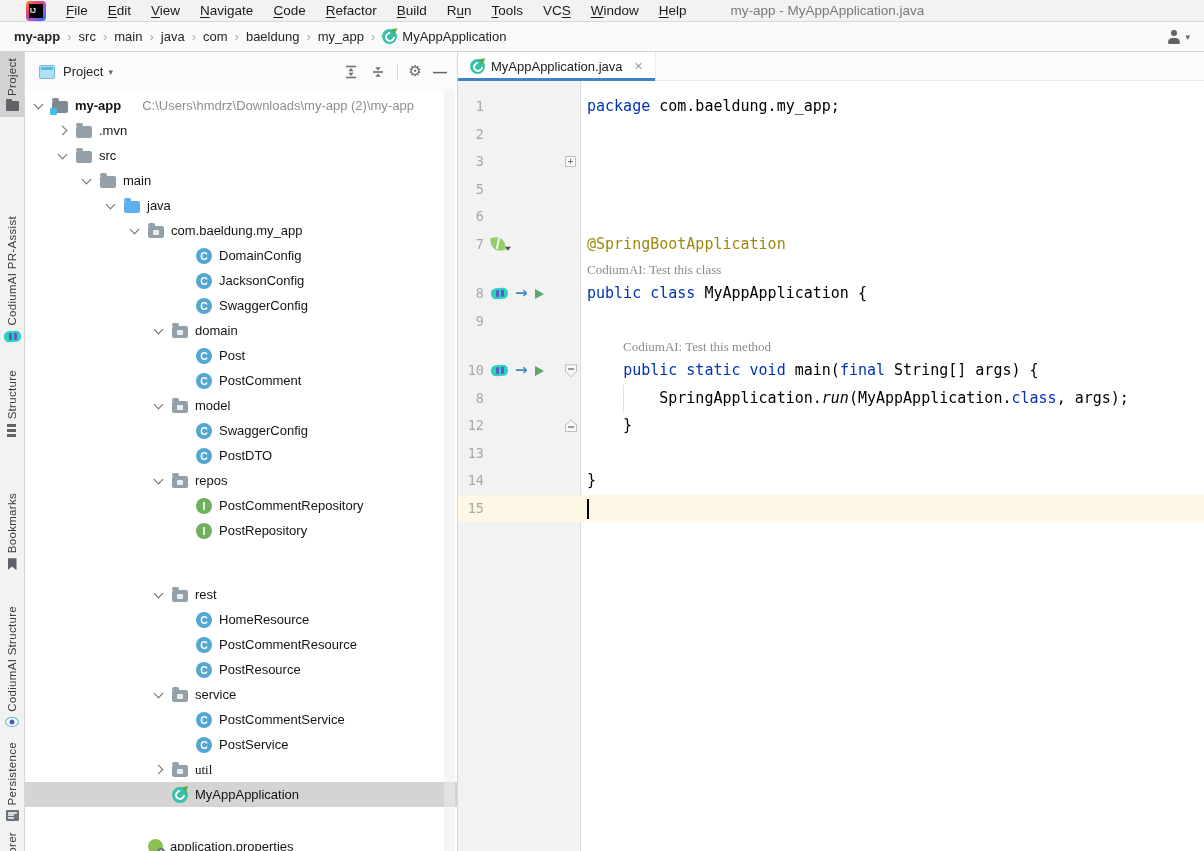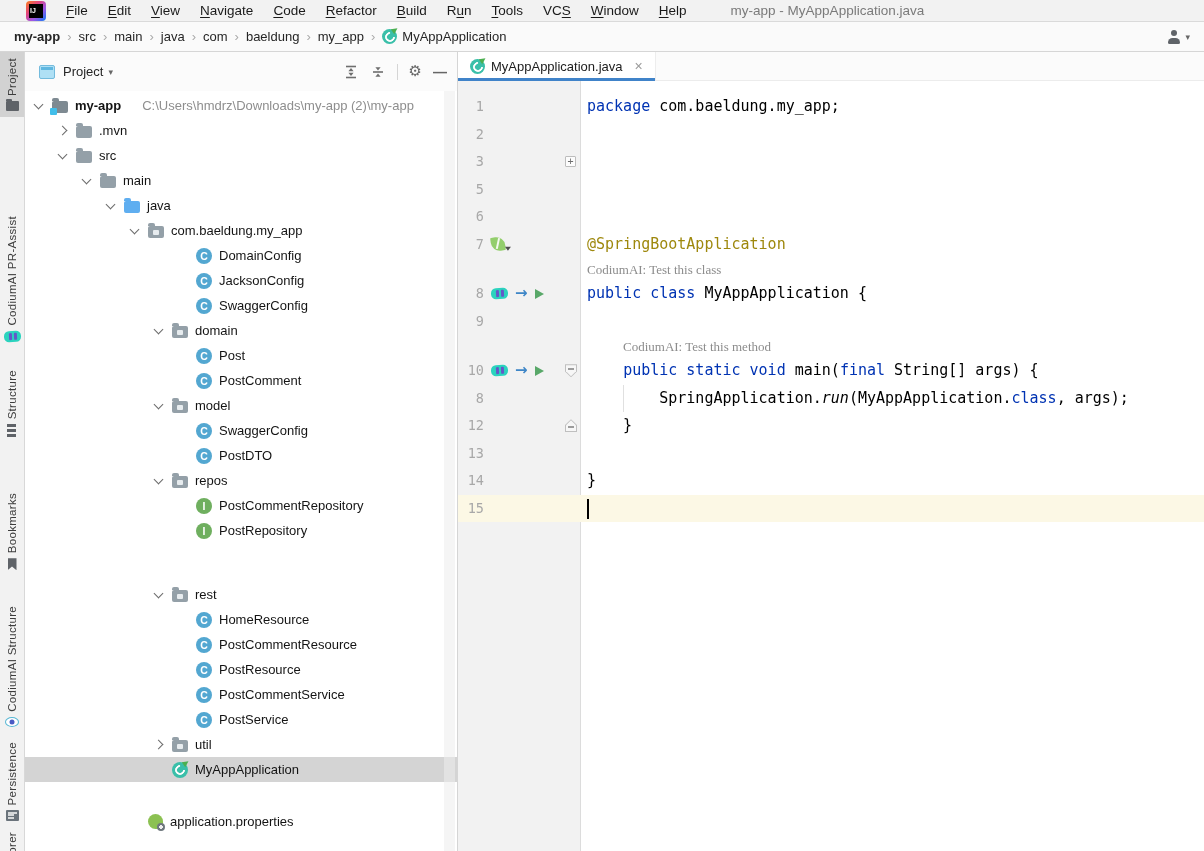--- a/index.html
+++ b/index.html
@@ -353,31 +353,36 @@
         <div class="trow" style="padding-left: 154px;">
           <span class="chevsp"></span>
           <span class="ic ic-class">C</span>
           <span class="tlabel">PostCommentResource</span>
         </div>
         <div class="trow" style="padding-left: 154px;">
           <span class="chevsp"></span>
           <span class="ic ic-class">C</span>
           <span class="tlabel">PostResource</span>
         </div>
+        <div class="trow" style="padding-left: 130px;">
+          <span class="chev open"></span>
+          <span class="ic ic-folder ic-package"></span>
+          <span class="tlabel">service</span>
+        </div>
         <div class="trow" style="padding-left: 154px;">
           <span class="chevsp"></span>
           <span class="ic ic-class">C</span>
           <span class="tlabel">PostCommentService</span>
         </div>
         <div class="trow" style="padding-left: 154px;">
           <span class="chevsp"></span>
           <span class="ic ic-class">C</span>
           <span class="tlabel">PostService</span>
         </div>
-        <div class="trow" style="padding-left: 130px;">
+        <div class="trow" style="padding-left: 130px; font-family: Liberation Serif, serif;">
           <span class="chev closed"></span>
           <span class="ic ic-folder ic-package"></span>
           <span class="tlabel">util</span>
         </div>
         <div class="trow selected" style="padding-left: 130px;">
           <span class="chevsp"></span>
           <span class="ic ic-boot"></span>
           <span class="tlabel">MyAppApplication</span>
         </div>
         <div class="trow" style="padding-left: 106px; margin-top: 27px;">

